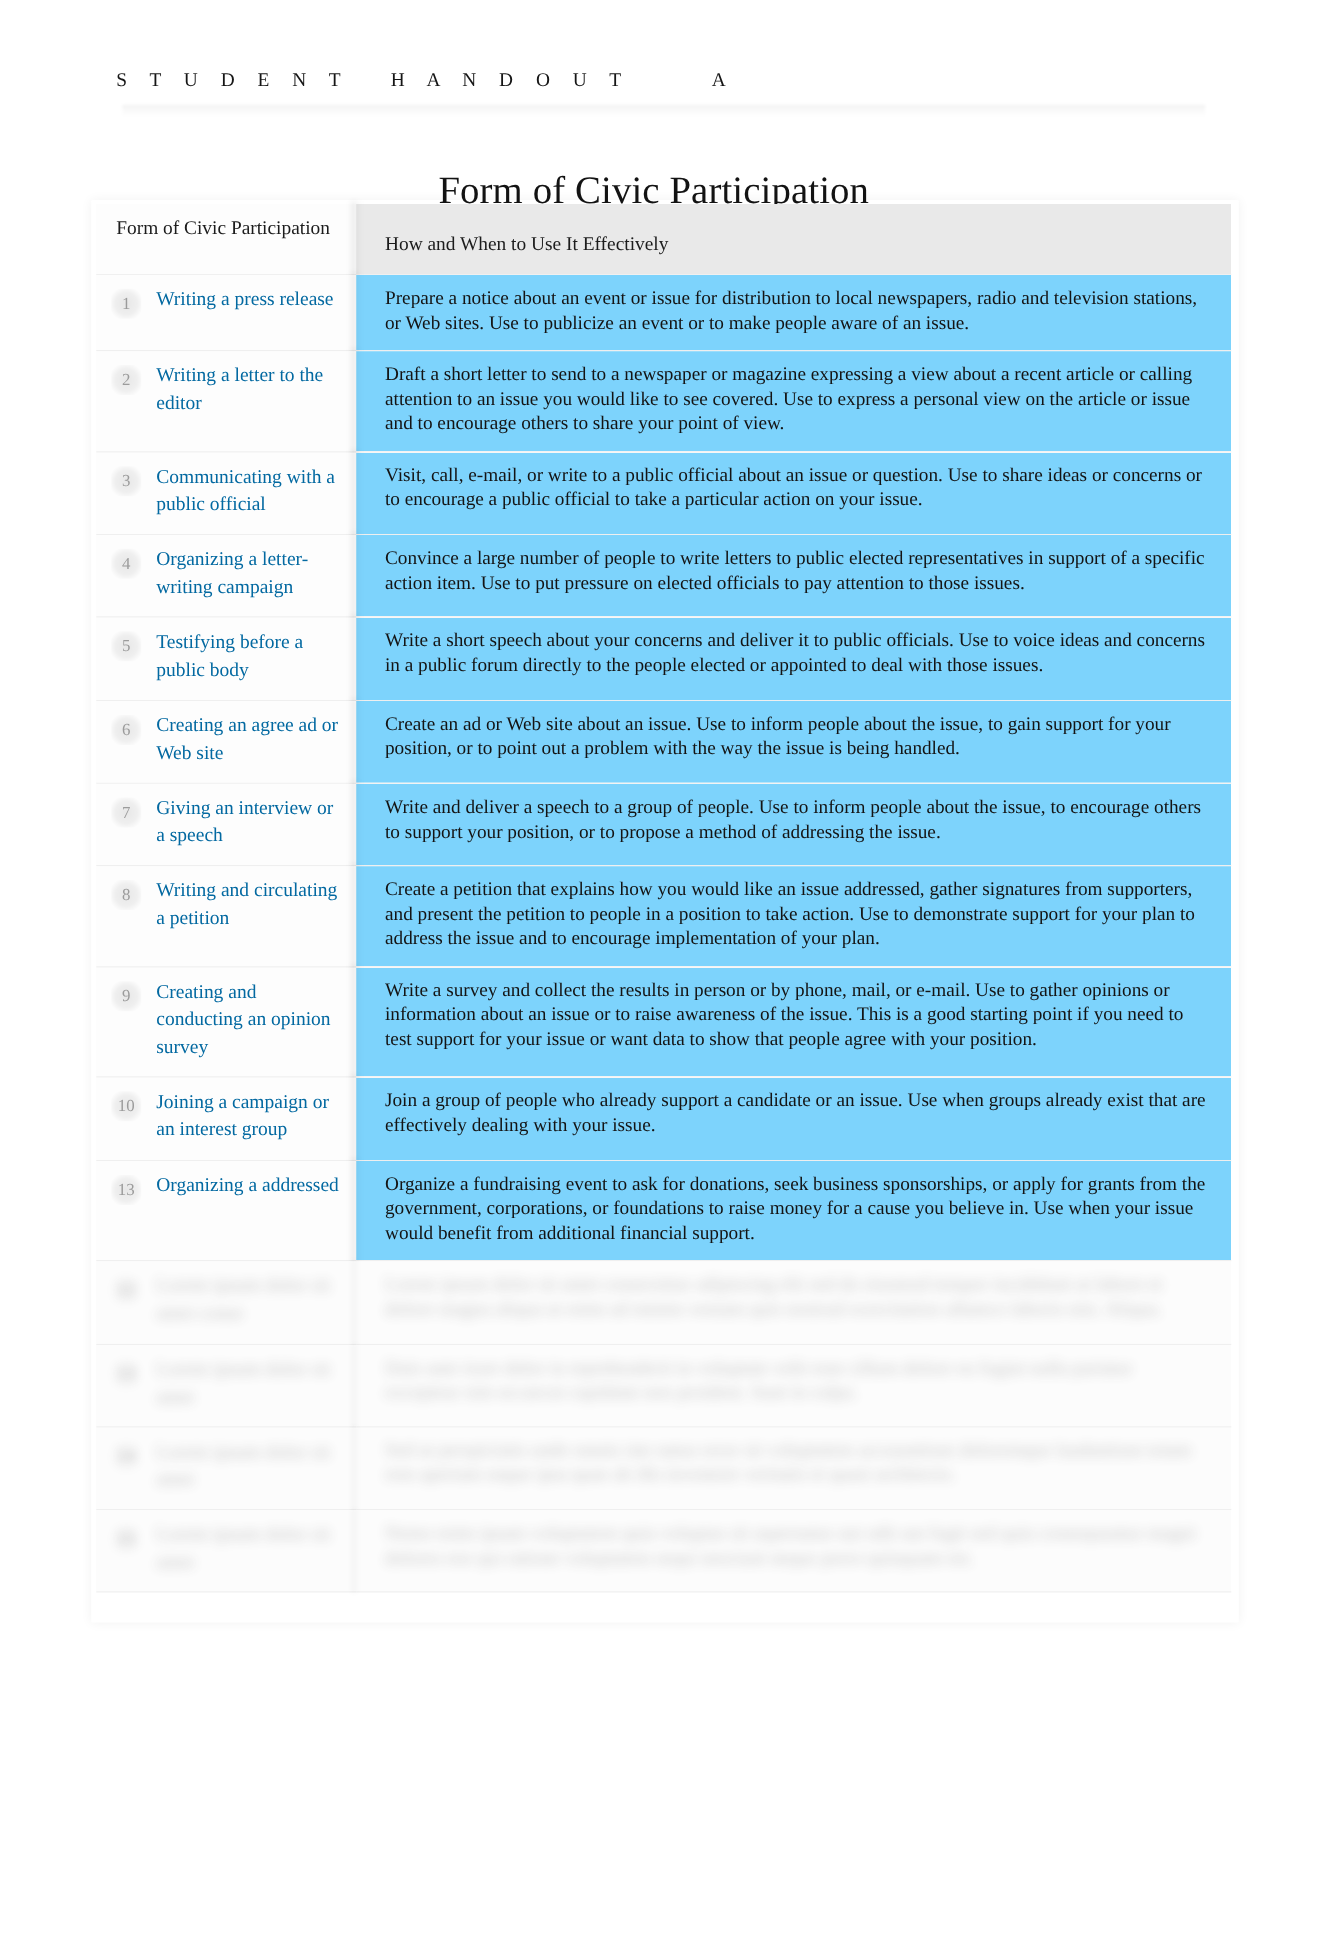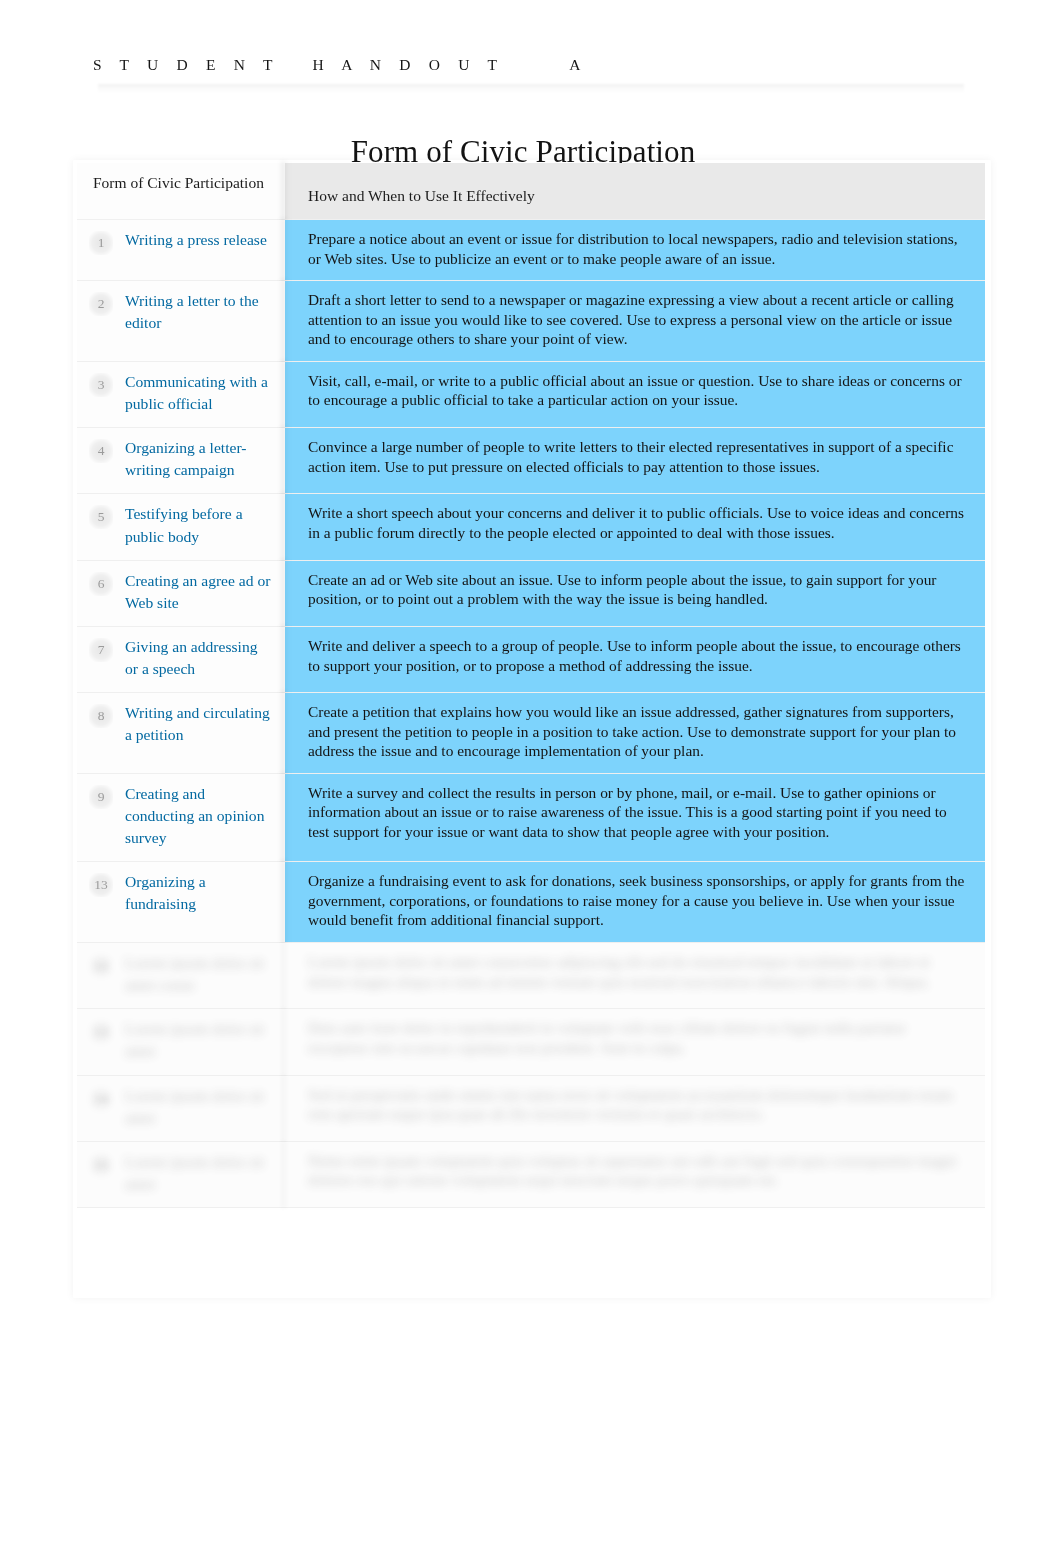--- a/index.html
+++ b/index.html
@@ -250,21 +250,21 @@
             <td class="right-cell">
               <p class="desc">Visit, call, e-mail, or write to a public official about an issue or question. Use to share ideas or concerns or to encourage a public official to take a particular action on your issue.</p>
             </td>
           </tr>
           <tr class="data-row">
             <td class="left-cell">
               <span class="num-badge">4</span>
               <span class="form-label">Organizing a letter-writing campaign</span>
             </td>
             <td class="right-cell">
-              <p class="desc">Convince a large number of people to write letters to their elected representatives in support of a specific action item. Use to put pressure on elected officials to pay attention to those issues.</p>
+              <p class="desc">Convince a large number of people to write letters to public elected representatives in support of a specific action item. Use to put pressure on elected officials to pay attention to those issues.</p>
             </td>
           </tr>
           <tr class="data-row">
             <td class="left-cell">
               <span class="num-badge">5</span>
               <span class="form-label">Testifying before a public body</span>
             </td>
             <td class="right-cell">
               <p class="desc">Write a short speech about your concerns and deliver it to public officials. Use to voice ideas and concerns in a public forum directly to the people elected or appointed to deal with those issues.</p>
             </td>
@@ -274,21 +274,21 @@
               <span class="num-badge">6</span>
               <span class="form-label">Creating an agree ad or Web site</span>
             </td>
             <td class="right-cell">
               <p class="desc">Create an ad or Web site about an issue. Use to inform people about the issue, to gain support for your position, or to point out a problem with the way the issue is being handled.</p>
             </td>
           </tr>
           <tr class="data-row">
             <td class="left-cell">
               <span class="num-badge">7</span>
-              <span class="form-label">Giving an addressing or a speech</span>
+              <span class="form-label">Giving an interview or a speech</span>
             </td>
             <td class="right-cell">
               <p class="desc">Write and deliver a speech to a group of people. Use to inform people about the issue, to encourage others to support your position, or to propose a method of addressing the issue.</p>
             </td>
           </tr>
           <tr class="data-row">
             <td class="left-cell">
               <span class="num-badge">8</span>
               <span class="form-label">Writing and circulating a petition</span>
             </td>
@@ -300,22 +300,31 @@
             <td class="left-cell">
               <span class="num-badge">9</span>
               <span class="form-label">Creating and conducting an opinion survey</span>
             </td>
             <td class="right-cell">
               <p class="desc">Write a survey and collect the results in person or by phone, mail, or e-mail. Use to gather opinions or information about an issue or to raise awareness of the issue. This is a good starting point if you need to test support for your issue or want data to show that people agree with your position.</p>
             </td>
           </tr>
           <tr class="data-row">
             <td class="left-cell">
+              <span class="num-badge">10</span>
+              <span class="form-label">Joining a campaign or an interest group</span>
+            </td>
+            <td class="right-cell">
+              <p class="desc">Join a group of people who already support a candidate or an issue. Use when groups already exist that are effectively dealing with your issue.</p>
+            </td>
+          </tr>
+          <tr class="data-row">
+            <td class="left-cell">
               <span class="num-badge">13</span>
-              <span class="form-label">Organizing a fundraising</span>
+              <span class="form-label">Organizing a addressed</span>
             </td>
             <td class="right-cell">
               <p class="desc">Organize a fundraising event to ask for donations, seek business sponsorships, or apply for grants from the government, corporations, or foundations to raise money for a cause you believe in. Use when your issue would benefit from additional financial support.</p>
             </td>
           </tr>
           <tr class="data-row blur-row">
             <td class="left-cell">
               <span class="num-badge">12</span>
               <span class="form-label">Lorem ipsum dolor sit amet conse</span>
             </td>

